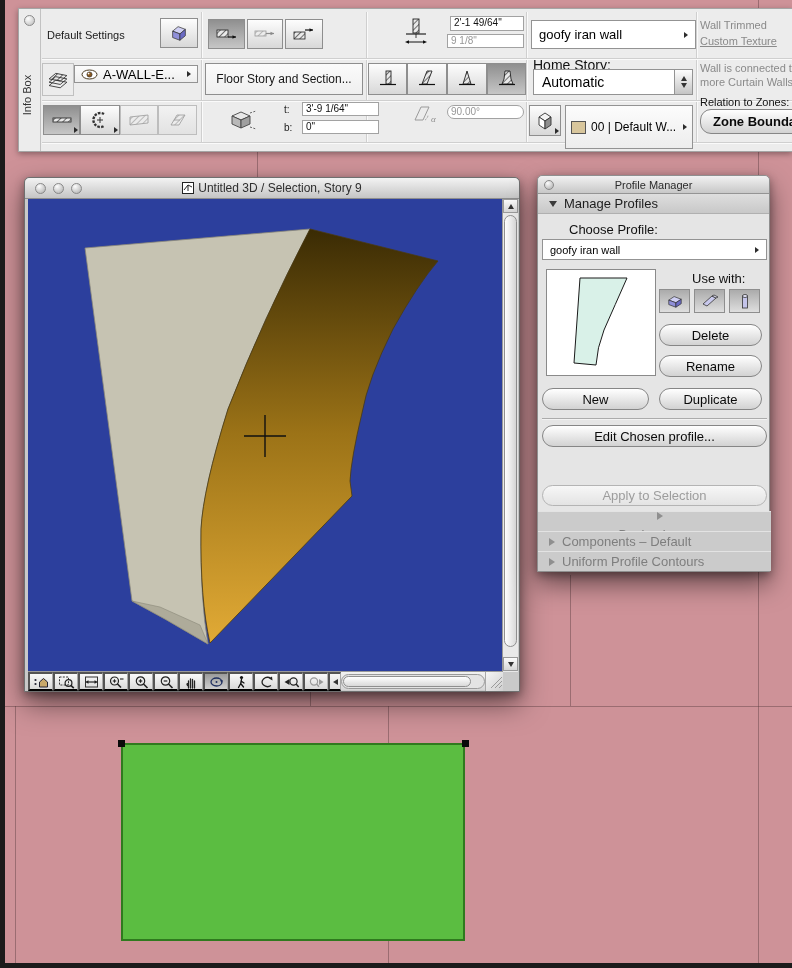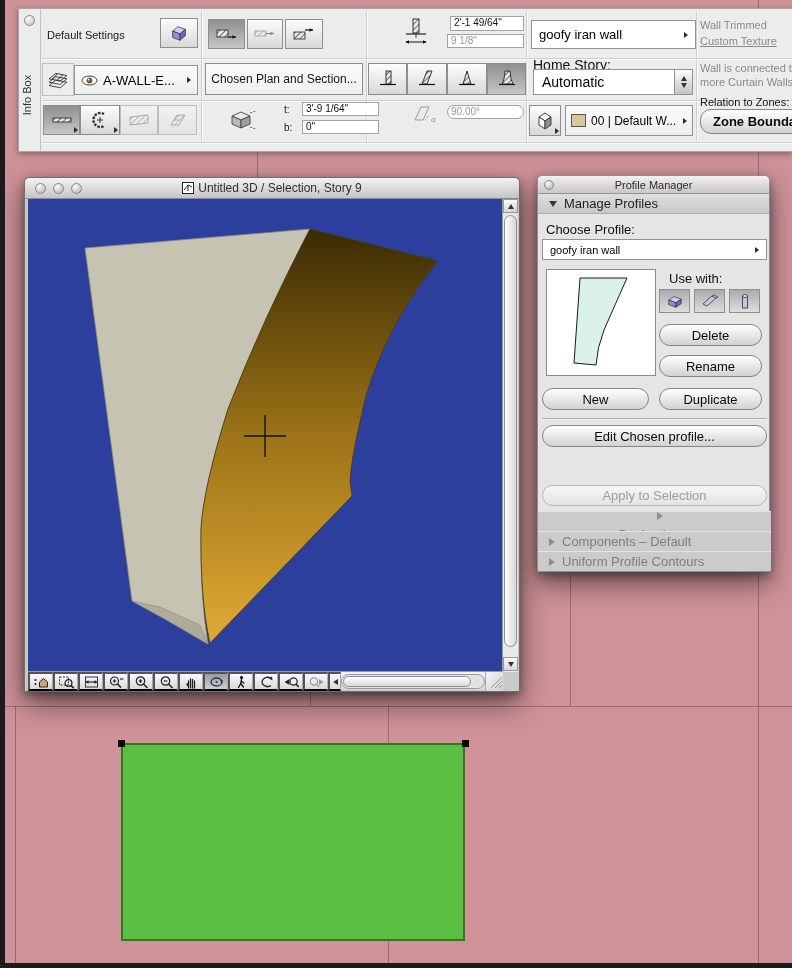--- a/index.html
+++ b/index.html
@@ -86,21 +86,21 @@
         box-shadow:0 12px 26px rgba(0,0,0,.5), 0 3px 9px rgba(0,0,0,.35); }
   .pm-titlebar { position:absolute; left:0; top:0; right:0; height:18px;
                  background:linear-gradient(#F2F2F2,#C7C7C7); border-bottom:1px solid #949494;
                  border-radius:5px 5px 0 0; display:flex; align-items:center; justify-content:center; }
   .pm-title { font-size:11px; color:#2b2b2b; }
   .pm-close { position:absolute; left:6px; top:4px; width:10px; height:10px; border-radius:50%;
               border:1px solid #8a8a8a; background:radial-gradient(circle at 35% 28%,#fcfcfc,#a9a9a9); }
   .pm-header { position:absolute; left:0; top:18px; right:0; height:20px;
                background:linear-gradient(#DEDEDE,#C8C8C8); border-bottom:1px solid #b0b0b0;
                display:flex; align-items:center; gap:7px; padding-left:11px; font-size:13px; color:#1d1d1d; }
-  .pm-label13 { font-size:13px; color:#111; position:absolute; }
+  .pm-label13 { font-size:13px; color:#111; position:absolute;margin-left:23px; }
   .collbar { position:absolute; left:0; width:233px; height:20px; background:#CBCBCB;
              border-top:1px solid #e3e3e3; display:flex; align-items:center; gap:7px; padding-left:11px; }
   .collbar span.txt { font-size:13px; color:#7e7e7e; }
   .collbar .tri-r { border-left-color:#8f8f8f; border-top-width:4px; border-bottom-width:4px; border-left-width:6px; }
 
   
   #greenwall { left:121px; top:743px; width:344px; height:198px; border:2px solid #2F7A1E; z-index:5; }
   .handle { position:absolute; width:7px; height:7px; background:#0a0a0a; z-index:6; }
 
   .nowrap { white-space:nowrap; overflow:hidden; }
@@ -162,21 +162,21 @@
       </svg>
     </button>
 
     <div class="tbtn" style="left:23px;top:54px;width:32px;height:33px;background:#ECECEC;border-color:#c0c0c0;">
       <svg width="24" height="20" viewBox="0 0 18 18">
         <polygon points="1,8 7,3 17,5 11,10" fill="url(#hatch)" stroke="#333" stroke-width="0.8"></polygon>
         <polygon points="1,11 7,6 17,8 11,13" fill="none" stroke="#333" stroke-width="0.8"></polygon>
         <polygon points="1,14 7,9 17,11 11,16" fill="none" stroke="#333" stroke-width="0.8"></polygon>
       </svg>
     </div>
-    <div class="drop" style="left:55px;top:56px;width:124px;height:30px;padding:0 6px;gap:5px;">
+    <div class="drop" style="left:55px;top:56px;width:124px;height:18px;padding:0 6px;gap:5px;">
       <svg width="17" height="11" viewBox="0 0 17 11">
         <ellipse cx="8.5" cy="5.5" rx="7.5" ry="4.5" fill="#fff" stroke="#4a3a20" stroke-width="1"></ellipse>
         <circle cx="8.5" cy="5.5" r="2.6" fill="#8a5a20" stroke="#333" stroke-width="0.6"></circle>
         <circle cx="7.6" cy="4.6" r="0.9" fill="#fff"></circle>
       </svg>
       <span class="nowrap" style="font-size:13px;flex:1;">A-WALL-E...</span>
       <span class="tri-r small"></span>
     </div>
 
     <button class="tbtn sel" style="left:24px;top:96px;width:37px;height:30px;">
@@ -220,21 +220,21 @@
       </svg>
     </button>
     <button class="tbtn" style="left:266px;top:10px;width:38px;height:30px;">
       <svg width="22" height="12" viewBox="0 0 22 12">
         <rect x="1" y="4" width="11" height="7" fill="url(#hatch)" stroke="#222" stroke-width="0.8"></rect>
         <line x1="12" y1="2" x2="20" y2="2" stroke="#111" stroke-width="1.2"></line>
           <polygon points="20,2 16.5,0.3 16.5,3.7" fill="#111"></polygon>
       </svg>
     </button>
 
-    <button class="tbtn" style="left:186px;top:54px;width:158px;height:32px;font-size:12px;color:#161616;background:linear-gradient(#FBFBFB,#EFEFEF);">Chosen Plan and Section...</button>
+    <button class="tbtn" style="left:186px;top:54px;width:158px;height:32px;font-size:12px;color:#161616;background:linear-gradient(#FBFBFB,#EFEFEF);">Floor Story and Section...</button>
 
     <svg class="abs" style="left:210px;top:99px;" width="28" height="26" viewBox="0 0 28 26">
       <polygon points="3,8 12,4 21,8 12,12" fill="#E8E8E8" stroke="#444" stroke-width="0.9"></polygon>
       <polygon points="3,8 12,12 12,20 3,16" fill="#B9B9B9" stroke="#444" stroke-width="0.9"></polygon>
       <polygon points="12,12 21,8 21,16 12,20" fill="#9F9F9F" stroke="#444" stroke-width="0.9"></polygon>
       <line x1="21" y1="5" x2="27" y2="3" stroke="#555" stroke-width="0.9" stroke-dasharray="2 1.5"></line>
       <line x1="21" y1="19" x2="27" y2="21" stroke="#555" stroke-width="0.9" stroke-dasharray="2 1.5"></line>
     </svg>
     <div class="abs" style="left:265px;top:95px;font-size:10px;color:#222;">t:</div>
     <div class="abs field" style="left:283px;top:93px;width:77px;height:14px;">3'-9 1/64"</div>
@@ -299,21 +299,21 @@
     </div>
 
     <button class="tbtn" style="left:510px;top:96px;width:32px;height:31px;">
       <svg width="18" height="20" viewBox="0 0 16 20">
         <polygon points="2,6 8,2 14,6 8,10" fill="#F4F4F4" stroke="#333" stroke-width="0.9"></polygon>
         <polygon points="2,6 8,10 8,18 2,14" fill="#FFFFFF" stroke="#333" stroke-width="0.9"></polygon>
         <polygon points="8,10 14,6 14,14 8,18" fill="#8F8F8F" stroke="#333" stroke-width="0.9"></polygon>
       </svg>
       <span class="tri-r small corner-arrow"></span>
     </button>
-    <div class="drop" style="left:546px;top:96px;width:128px;height:31px;padding:0 5px;gap:5px;">
+    <div class="drop" style="left:546px;top:96px;width:128px;height:44px;padding:0 5px;gap:5px;">
       <span style="width: 15px; height: 13px; border: 1px solid rgb(85, 85, 85); flex: 0 0 auto; background: rgb(216, 198, 156);"></span>
       <span class="nowrap" style="font-size:12px;flex:1;">00 | Default W...</span>
       <span class="tri-r small"></span>
     </div>
 
     <div class="abs graytext nowrap" style="left:681px;top:10px;font-size:11px;width:93px;">Wall Trimmed</div>
     <div class="abs graytext nowrap" style="left:681px;top:26px;font-size:11px;width:93px;text-decoration:underline;">Custom Texture</div>
     <div class="abs graytext nowrap" style="left:681px;top:53px;font-size:11px;width:93px;">Wall is connected to o</div>
     <div class="abs graytext nowrap" style="left:681px;top:67px;font-size:11px;width:93px;">more Curtain Walls</div>
     <div class="abs nowrap" style="left:681px;top:87px;font-size:11px;color:#111;width:93px;">Relation to Zones:</div>

